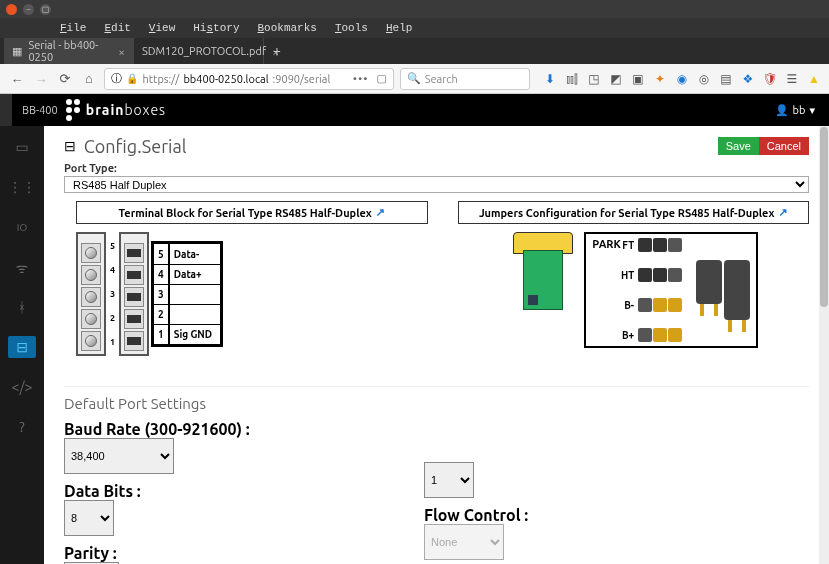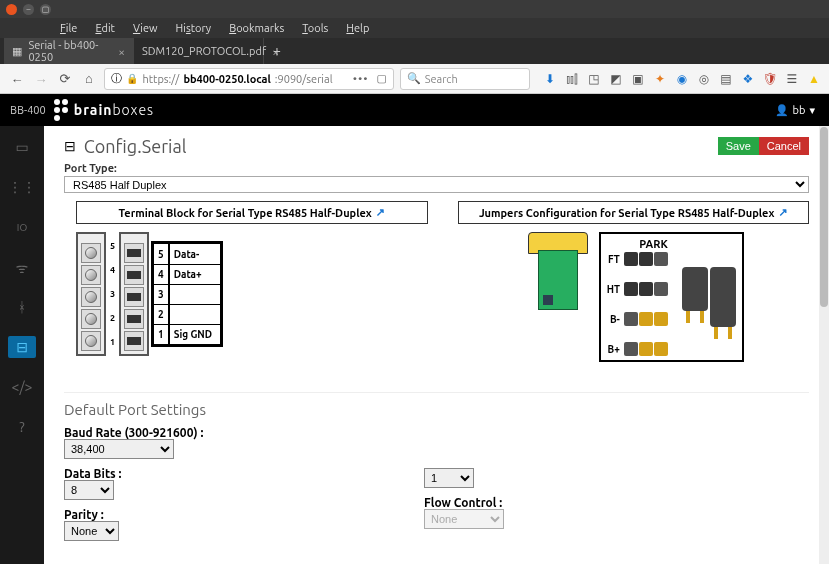--- a/index.html
+++ b/index.html
@@ -5,45 +5,45 @@
 * { box-sizing: border-box; margin: 0; padding: 0; }
 body { font-family: -apple-system, "Segoe UI", Ubuntu, sans-serif; font-size: 12px; background: #2e2e2e; width: 829px; height: 564px; overflow: hidden; }
 
 
 .wincontrols { height: 18px; background: #3a3a3a; display: flex; align-items: center; padding: 0 6px; gap: 6px; }
 .win-btn { width: 11px; height: 11px; border-radius: 50%; background: #555; display:flex; align-items:center; justify-content:center; font-size:8px; color:#ccc;}
 .win-close { background: #e95420; }
 
 
 .menubar { height: 20px; background: #333; display: flex; align-items: center; padding: 0 60px; gap: 18px; color: #ddd; font-size: 11px; }
-.menubar span { cursor: default; }
+.menubar span { cursor: default; font-family: Liberation Mono, monospace; }
 .menubar span u { text-decoration: underline; }
 
 
 .tabstrip { height: 26px; background: #2b2b2b; display: flex; align-items: stretch; padding-left: 4px; }
 .tab { display: flex; align-items: center; padding: 0 8px; gap: 6px; color: #ccc; font-size: 11px; border-right: 1px solid #444; min-width: 110px; max-width:130px;}
 .tab.active { background: #444; }
 .tab-close { font-size: 12px; color: #aaa; margin-left:auto; }
 .newtab { width: 26px; display:flex; align-items:center; justify-content:center; color:#ccc; font-size:14px;}
 
 
 .urlbar { height: 30px; background: #f5f5f5; display: flex; align-items: center; padding: 0 8px; gap: 6px; border-bottom: 1px solid #ccc;}
 .nav-btn { width: 18px; height:18px; display:flex; align-items:center; justify-content:center; color:#555; font-size:13px;}
 .urlbox { flex: 0 0 290px; height: 22px; background: #fff; border: 1px solid #ccc; border-radius: 3px; display:flex; align-items:center; padding:0 6px; font-size:11px; gap:4px;}
 .urlbox .lock { color:#2a2; font-size:10px;}
-.urlbox .host { font-weight:700; }
+.urlbox .host { font-weight:400; }
 .urlbox .rest { color:#777; }
 .url-dots{margin-left:auto; font-size:12px; letter-spacing:1px; color:#666;}
 .url-shield{font-size:11px; color:#666; margin-left:4px;}
 .searchbox { flex: 0 0 130px; height:22px; background:#fff; border:1px solid #ccc; border-radius:3px; display:flex; align-items:center; padding:0 6px; color:#888; font-size:11px; gap:4px;}
 .toolbar-right { margin-left:auto; display:flex; gap:8px; align-items:center;}
 .tb-icon{width:14px;height:14px; font-size:12px; color:#555; display:flex; align-items:center; justify-content:center;}
 
 
-.appheader { height: 32px; background: #000; color:#fff; display:flex; align-items:center; padding-left:10px; padding-right:14px;}
+.appheader { height: 32px; background: #000; color:#fff; display:flex; align-items:center; padding-left:10px; padding-right:14px;margin-left:12px;}
 .device-tag{font-size:11px; color:#ccc; margin-right:8px;}
 .logo { display:flex; align-items:center; gap:6px; }
 .logo-dots{display:grid; grid-template-columns:repeat(2,6px); grid-auto-rows:6px; gap:2px;}
 .logo-dots span{background:#fff; border-radius:50%; width:6px; height:6px;}
 .logo-text{font-size:14px; font-weight:300; letter-spacing:1px;}
 .logo-text b{font-weight:700;}
 .user-menu{margin-left:auto; font-size:11px; display:flex; align-items:center; gap:4px;}
 
 
 .main { display:flex; height: calc(564px - 18px - 20px - 26px - 30px - 32px); background:#fff; }
@@ -84,40 +84,40 @@
 .tb-lab-row:last-child{border-top:none;}
 .tb-lab-sig{display:flex; flex-direction:column-reverse;}
 .tb-lab-sig .tb-lab-row{width:50px;}
 
 .jumper-diagram{margin-top:8px; display:flex; justify-content:center; gap:6px;}
 .board{width:70px; height:90px; position:relative;}
 .board-top{position:absolute; top:0; left:5px; width:60px; height:22px; background:#f4d03f; border:1px solid #333; border-radius:4px 4px 0 0;}
 .board-pcb{position:absolute; top:18px; left:15px; width:40px; height:60px; background:#27ae60; border:1px solid #145a32;}
 .chip{position:absolute; bottom:4px; left:4px; width:10px; height:10px; background:#2c3e50;}
 .zoom-box{border:2px solid #000; padding:4px 6px; display:flex; gap:8px; align-items:center; position:relative;}
-.park-col{display:flex; flex-direction:column; align-items:flex-end;}
+.park-col{display:flex; flex-direction:row; align-items:flex-start;}
 .park-title{font-size:11px; font-weight:bold; margin-bottom:2px;}
 .jumper-grid{display:grid; grid-template-columns:auto auto; gap:16px 4px; align-items:center;}
 .jlabel{font-size:10px; font-weight:bold; text-align:right;}
 .jslot{display:flex; gap:1px;}
 .jpad{width:14px; height:14px; background:#555; border-radius:2px;}
 .jpad.on{background:#333; position:relative;}
 .jpad.gold{background:#d4a017;}
 .caps{display:flex; gap:2px; margin-left:6px;}
 .cap{width:26px; height:44px; background:#444; border-radius:4px; position:relative;}
 .cap::after{content:""; position:absolute; bottom:-12px; left:4px; width:4px; height:12px; background:#d4a017;}
 .cap::before{content:""; position:absolute; bottom:-12px; right:4px; width:4px; height:12px; background:#d4a017;}
 .cap.tall{height:60px;}
 
 .settings-section{margin-top:30px; border-top:1px solid #eee; padding-top:8px;}
 .settings-title{font-size:15px; color:#666; margin-bottom:8px; font-weight:400;}
 .settings-grid{display:flex; gap:60px;}
 .settings-col{flex:0 0 300px; display:flex; flex-direction:column; gap:8px;}
-.field-label{font-size:12px; font-weight:600;}
-.sel{width:110px; height:20px; border:1px solid #888; font-size:11px; padding:0 2px;}
+.field-label{font-size:16px; font-weight:600;}
+.sel{width:110px; height:36px; border:1px solid #888; font-size:11px; padding:0 2px;}
 .sel.disabled{background:#eee; color:#888;}
 </style>
 </head>
 <body>
 
 <div class="wincontrols">
   <div class="win-btn win-close"></div>
   <div class="win-btn">–</div>
   <div class="win-btn">▢</div>
 </div>

